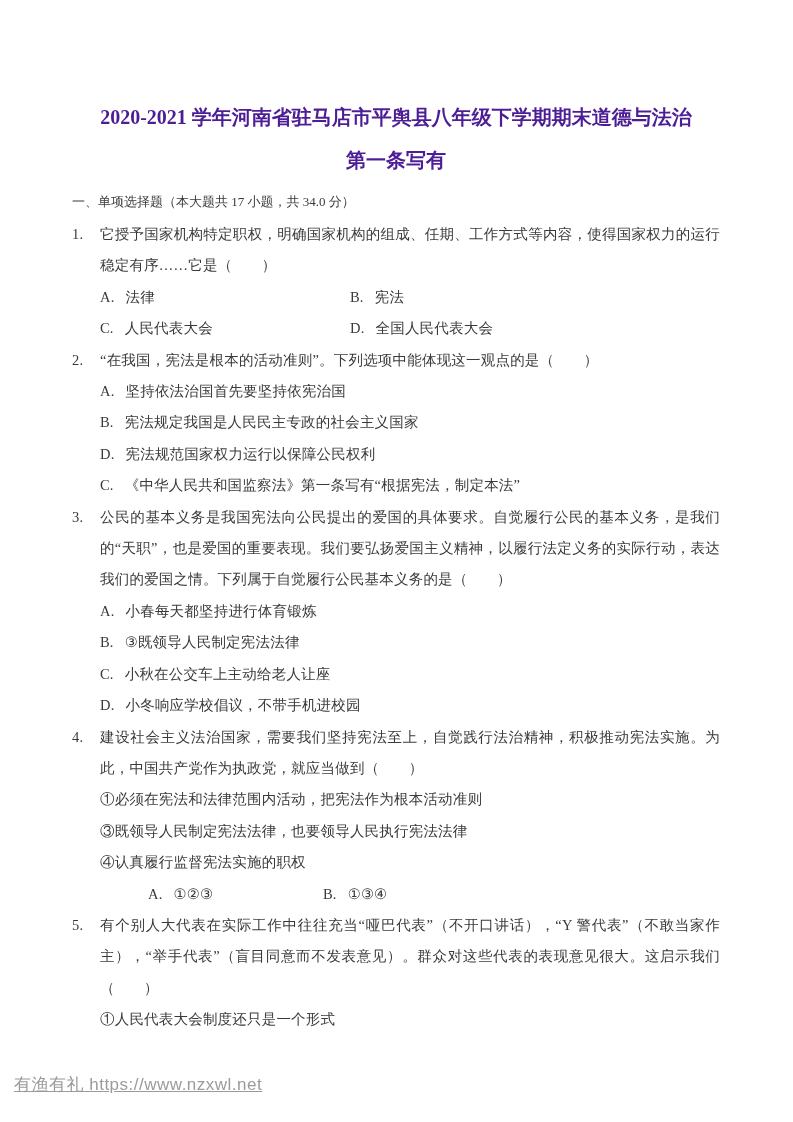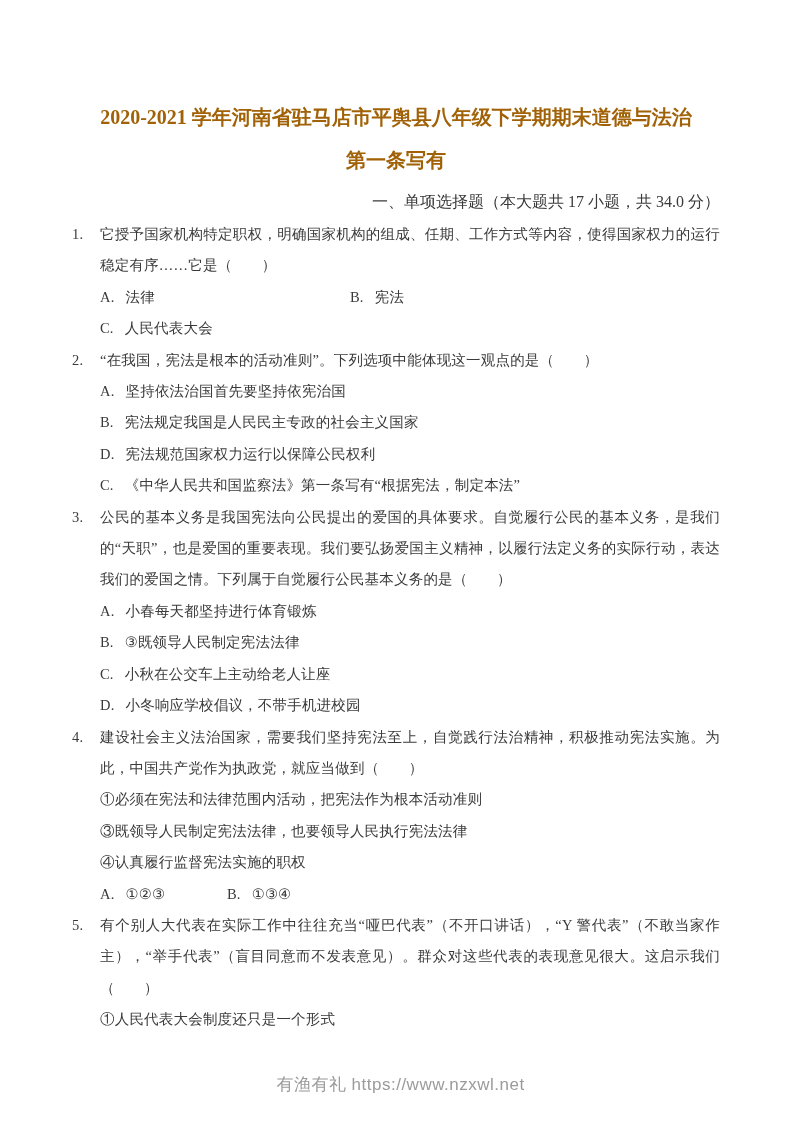--- a/index.html
+++ b/index.html
@@ -12,57 +12,56 @@
     overflow: hidden;
   }
   .page {
     padding: 96px 73px 0 72px;
   }
   .title {
     font-size: 20px;
     font-weight: bold;
     line-height: 43px;
     text-align: center;
-    color: #a16207;
+    color: #4c1d95;
     margin-bottom: 4px;
   }
   .title-line { display: block; }
   .section-heading {
-    font-size: 16px;
+    font-size: 13px;
     line-height: 31px;
     margin-bottom: 2px;
-    text-align: right;
   }
   .question {
     display: flex;
     font-size: 14.5px;
     line-height: 31.4px;
     letter-spacing: 0.2px;
   }
   .qnum { width: 28px; flex: none; }
   .qbody { flex: 1; min-width: 0; }
   .stem { text-align: justify; }
   .opt { white-space: nowrap; }
   .opt-label { margin-right: 11px; }
   .opt-grid-2col {
     display: grid;
     grid-template-columns: 250px 1fr;
   }
   .opt-row-4col { display: flex; }
-  .opt-row-4col .opt { width: 127px; }
+  .opt-row-4col .opt { width: 127px; margin-left: 48px; }
   .statement { text-align: justify; font-family: Liberation Serif, serif; }
   .footer {
     position: absolute;
-    left: 8px; right: 0;
+    left: 14px; right: 0;
     top: 1073px;
-    text-align: center;
     font-family: "Liberation Sans", "DejaVu Sans", sans-serif;
     font-size: 17px;
     color: #9b9b9b;
     letter-spacing: 0.5px;
+    text-decoration: underline;
   }
 </style>
 </head>
 <body>
 
 <div class="page">
 
   <h1 class="title">
     <span class="title-line">2020-2021 学年河南省驻马店市平舆县八年级下学期期末道德与法治</span>
     <span class="title-line">第一条写有</span>
@@ -71,20 +70,21 @@
   <div class="section-heading">一、单项选择题（本大题共 17 小题，共 34.0 分）</div>
 
   <div class="question">
     <div class="qnum">1.</div>
     <div class="qbody">
       <div class="stem">它授予国家机构特定职权，明确国家机构的组成、任期、工作方式等内容，使得国家权力的运行稳定有序……它是（　　）</div>
       <div class="opt-grid-2col">
         <div class="opt"><span class="opt-label">A.</span><span>法律</span></div>
         <div class="opt"><span class="opt-label">B.</span><span>宪法</span></div>
         <div class="opt"><span class="opt-label">C.</span><span>人民代表大会</span></div>
+        <div class="opt"><span class="opt-label">D.</span><span>全国人民代表大会</span></div>
       </div>
     </div>
   </div>
 
   <div class="question">
     <div class="qnum">2.</div>
     <div class="qbody">
       <div class="stem">“在我国，宪法是根本的活动准则”。下列选项中能体现这一观点的是（　　）</div>
       <div class="opt"><span class="opt-label">A.</span><span>坚持依法治国首先要坚持依宪治国</span></div>
       <div class="opt"><span class="opt-label">B.</span><span>宪法规定我国是人民民主专政的社会主义国家</span></div>

